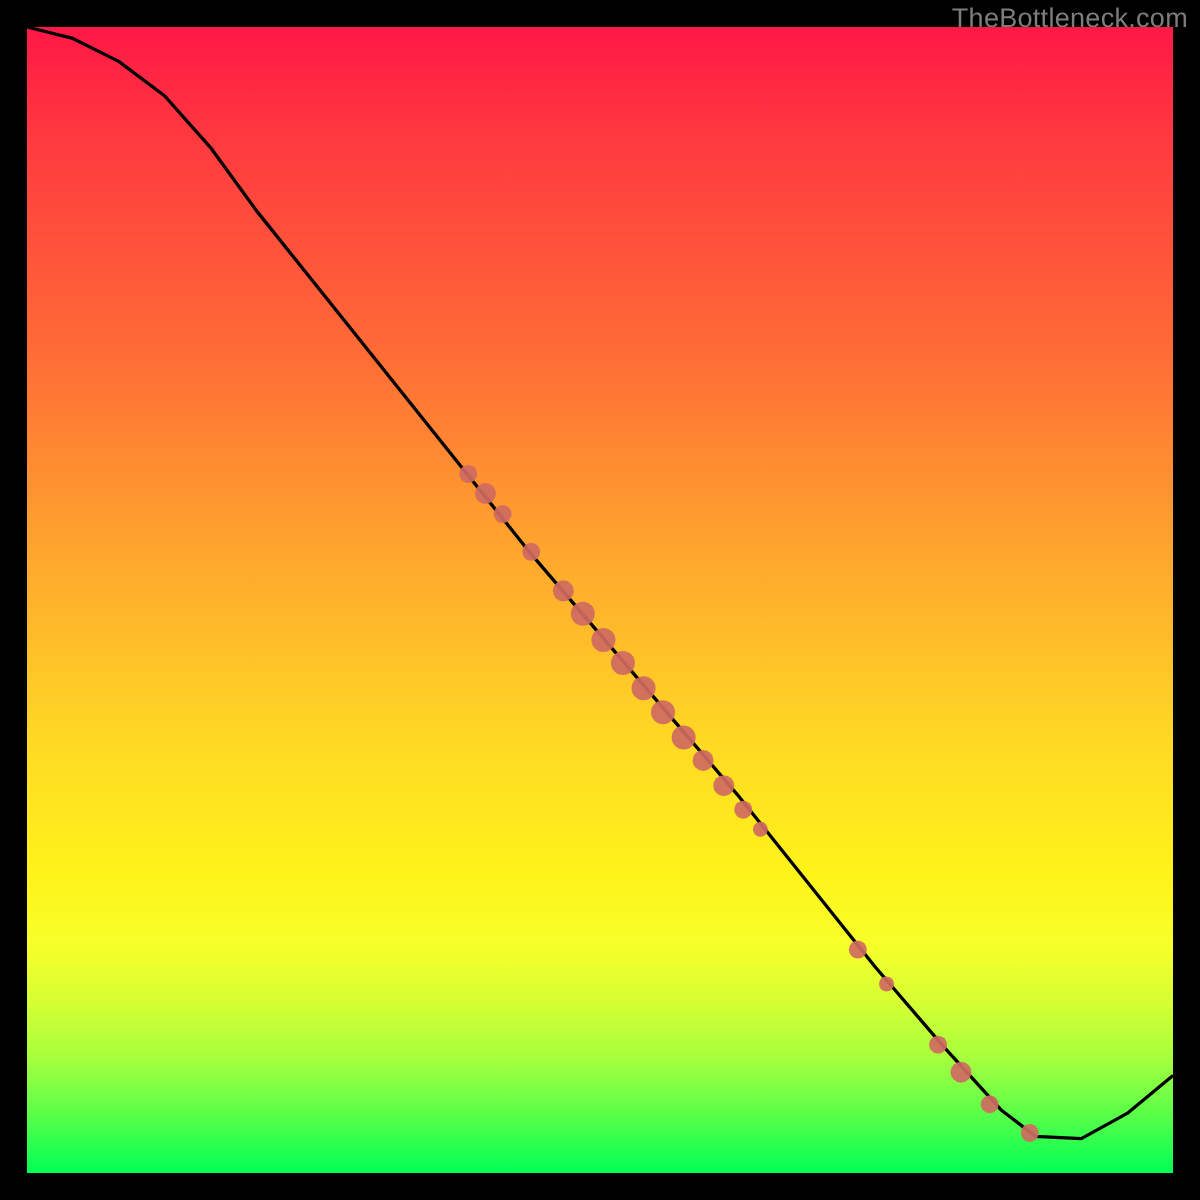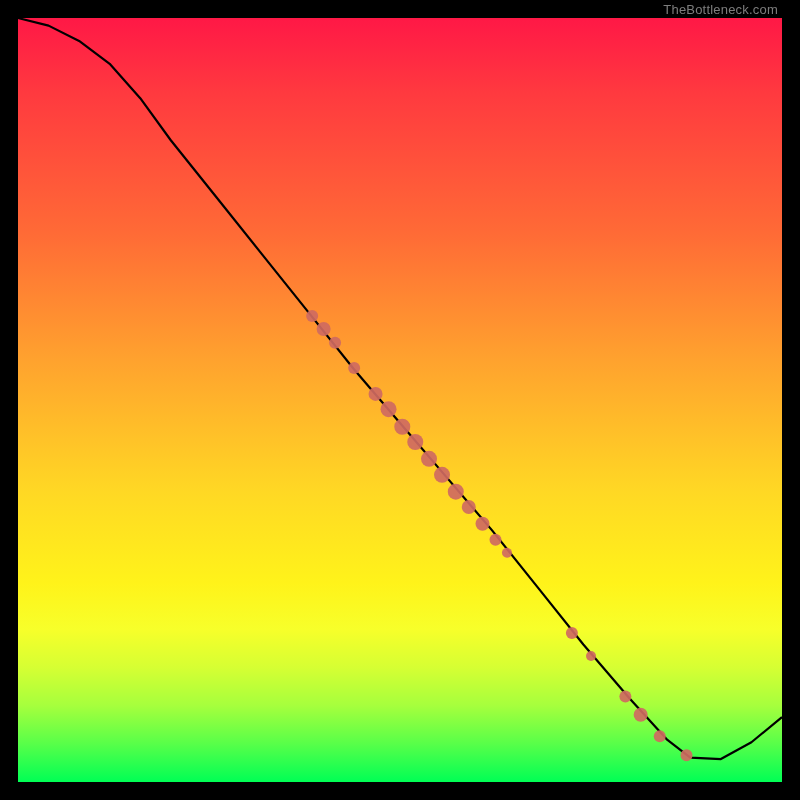--- a/index.html
+++ b/index.html
@@ -35,23 +35,23 @@
       #f7ff2a 80%,
       #d6ff33 85%,
       #a6ff3d 90%,
       #58ff49 95%,
       #00ff55 100%
     );
   }
   .attribution {
     position: absolute;
     top: 2px;
-    right: 22px;
+    right: 8px;
     color: #7d7d7d;
-    font-size: 13px;
+    font-size: 18px;
     font-weight: 400;
     letter-spacing: 0.2px;
     user-select: text;
   }
   svg.overlay {
     position: absolute;
     left: 0;
     top: 0;
     width: 764px;
     height: 764px;

